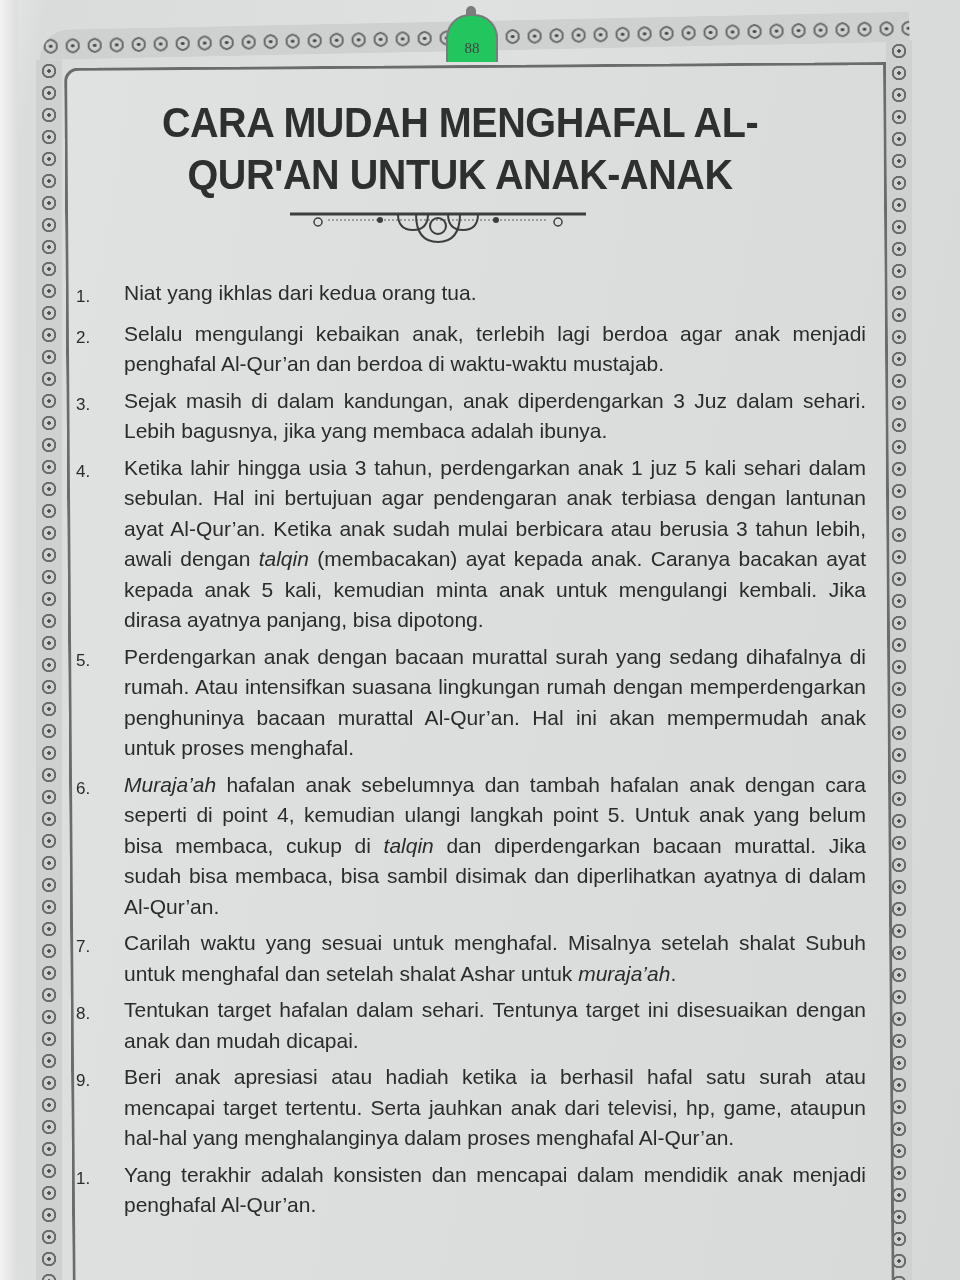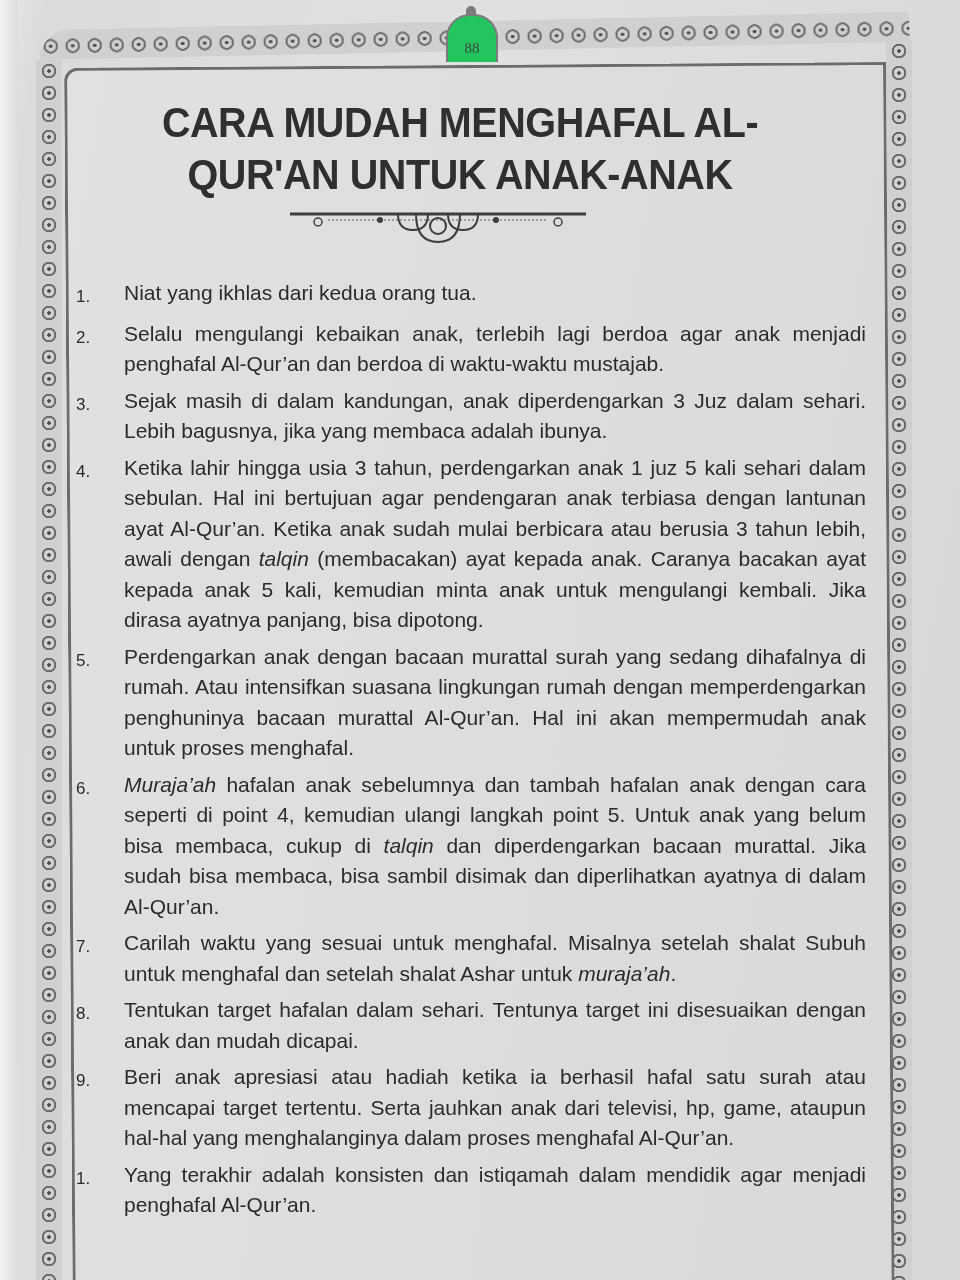--- a/index.html
+++ b/index.html
@@ -154,15 +154,15 @@
     <div class="item">
       <div class="num">8.</div>
       <div class="text"><span>Tentukan target hafalan dalam sehari. Tentunya target ini disesuaikan dengan anak dan mudah dicapai.</span></div>
     </div>
     <div class="item">
       <div class="num">9.</div>
       <div class="text"><span>Beri anak apresiasi atau hadiah ketika ia berhasil hafal satu surah atau mencapai target tertentu. Serta jauhkan anak dari televisi, hp, game, ataupun hal-hal yang menghalanginya dalam proses menghafal Al-Qur’an.</span></div>
     </div>
     <div class="item">
       <div class="num">1.</div>
-      <div class="text"><span>Yang terakhir adalah konsisten dan istiqamah dalam mendidik agar menjadi penghafal Al-Qur’an.</span></div>
+      <div class="text"><span>Yang terakhir adalah konsisten dan mencapai dalam mendidik anak menjadi penghafal Al-Qur’an.</span></div>
     </div>
   </div>
 
 </body></html>

